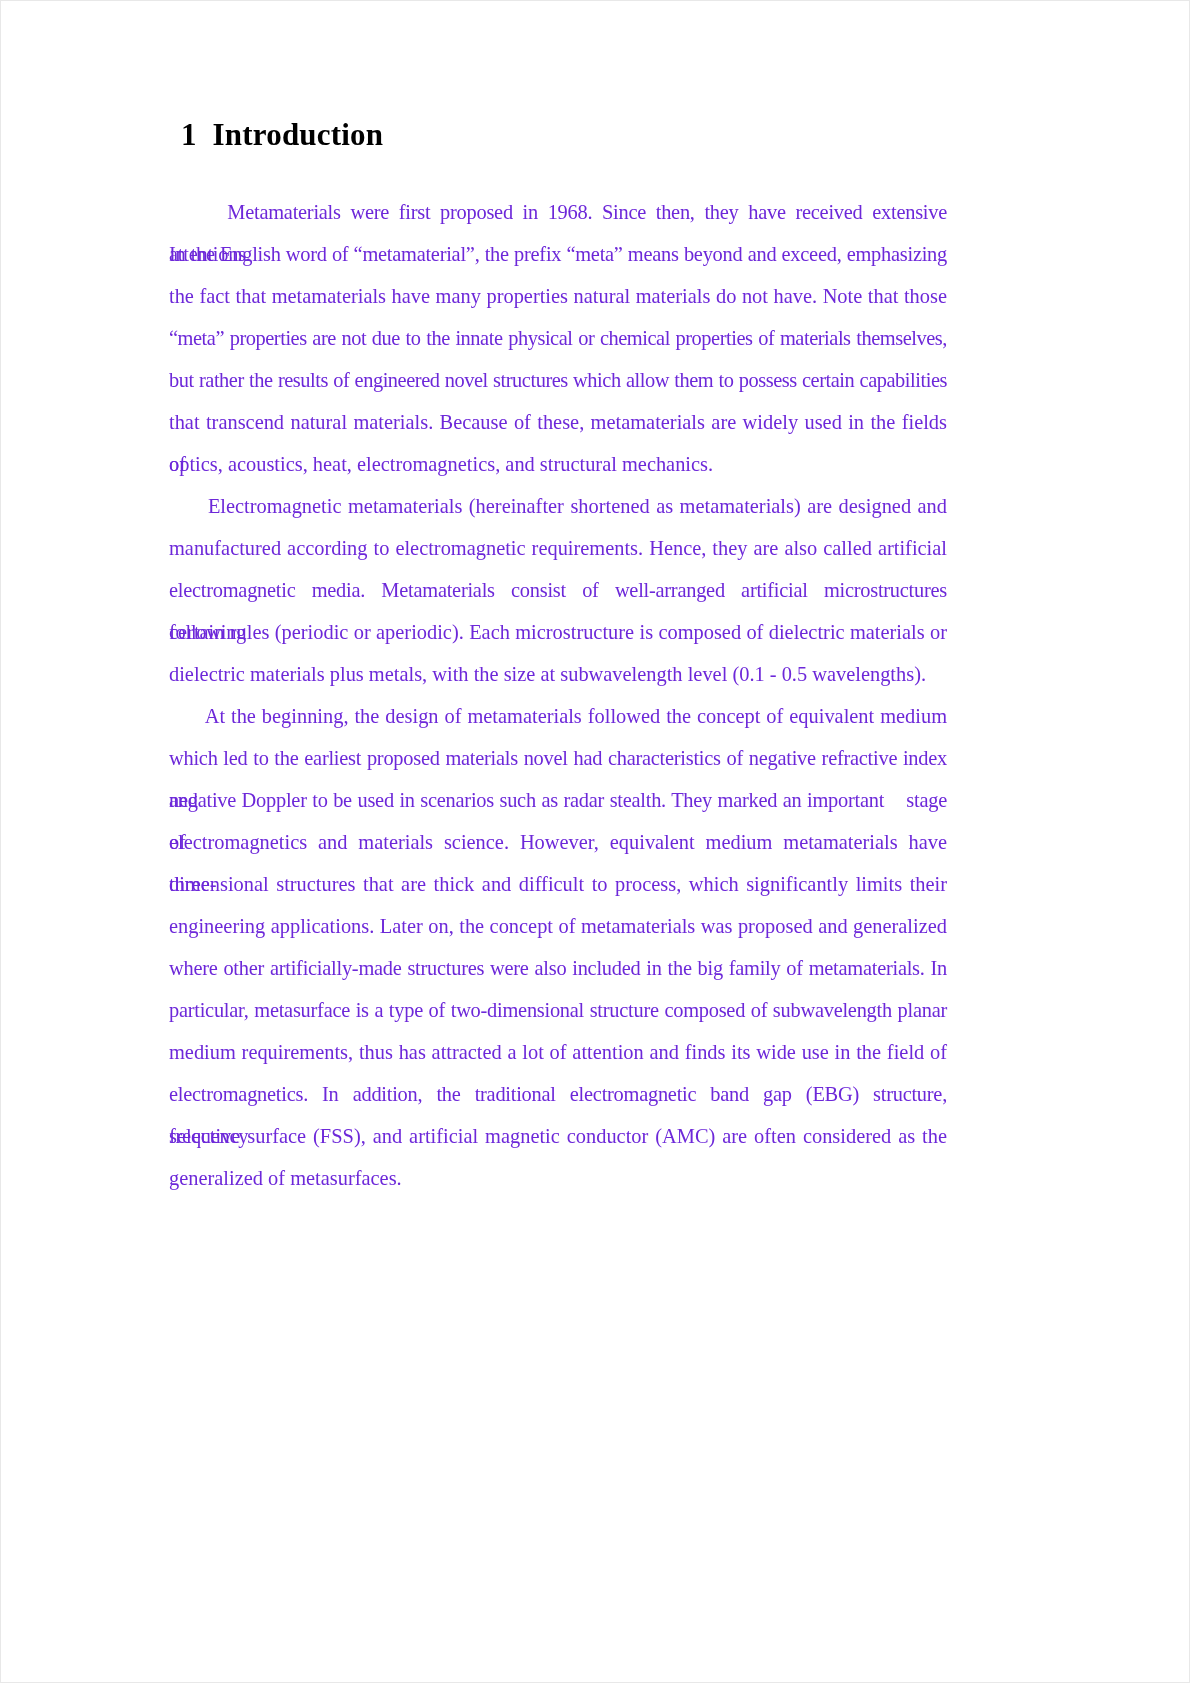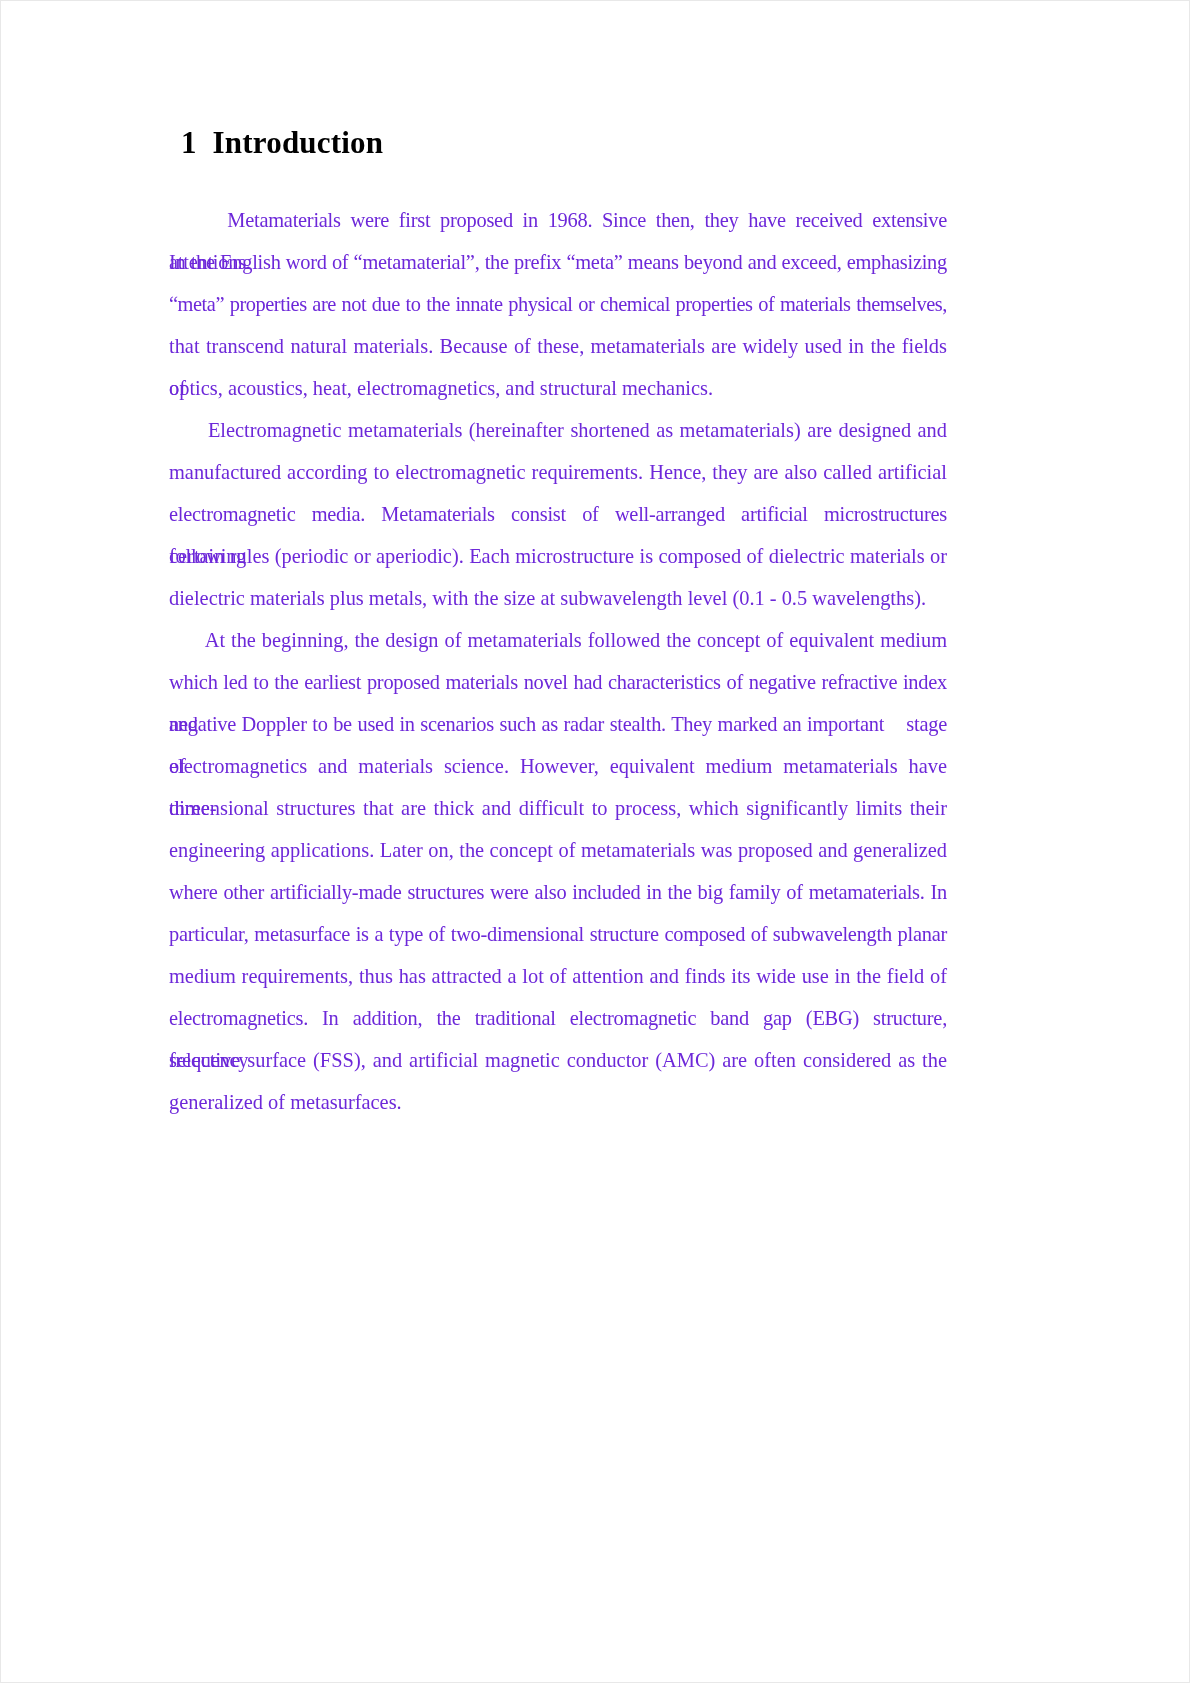--- a/index.html
+++ b/index.html
@@ -19,21 +19,21 @@
     width: 1190px;
     height: 1683px;
     background: #ffffff;
     box-sizing: border-box;
     border: 1px solid #e8e8e8;
     overflow: hidden;
   }
   .content {
     position: absolute;
     left: 168px;
-    top: 120px;
+    top: 112px;
     width: 778px;
   }
   .doc-heading {
     font-size: 31px;
     font-weight: bold;
     letter-spacing: 0.2px;
     margin: 0 0 0 12px;
     padding: 0;
     line-height: 44px;
     white-space: pre;
@@ -82,21 +82,23 @@
 <div class="page">
   <div class="content">
 
     <div class="heading-block">
       <h1 class="doc-heading">1  Introduction</h1>
     </div>
 
     <div class="para first-para-offset">
       <span class="tline tight">      Metamaterials were first proposed in 1968. Since then, they have received extensive attentions.</span>
       <span class="tline tight">In the English word of “metamaterial”, the prefix “meta” means beyond and exceed, emphasizing</span>
+      <span class="tline">the fact that metamaterials have many properties natural materials do not have. Note that those</span>
       <span class="tline tighter">“meta” properties are not due to the innate physical or chemical properties of materials themselves,</span>
+      <span class="tline tighter">but rather the results of engineered novel structures which allow them to possess certain capabilities</span>
       <span class="tline">that transcend natural materials. Because of these, metamaterials are widely used in the fields of</span>
       <span class="tline last">optics, acoustics, heat, electromagnetics, and structural mechanics.</span>
     </div>
 
     <div class="para para-gap-top">
       <span class="tline">      Electromagnetic metamaterials (hereinafter shortened as metamaterials) are designed and</span>
       <span class="tline">manufactured according to electromagnetic requirements. Hence, they are also called artificial</span>
       <span class="tline tight">electromagnetic media. Metamaterials consist of well-arranged artificial microstructures following</span>
       <span class="tline">certain rules (periodic or aperiodic). Each microstructure is composed of dielectric materials or</span>
       <span class="tline last">dielectric materials plus metals, with the size at subwavelength level (0.1 - 0.5 wavelengths).</span>

